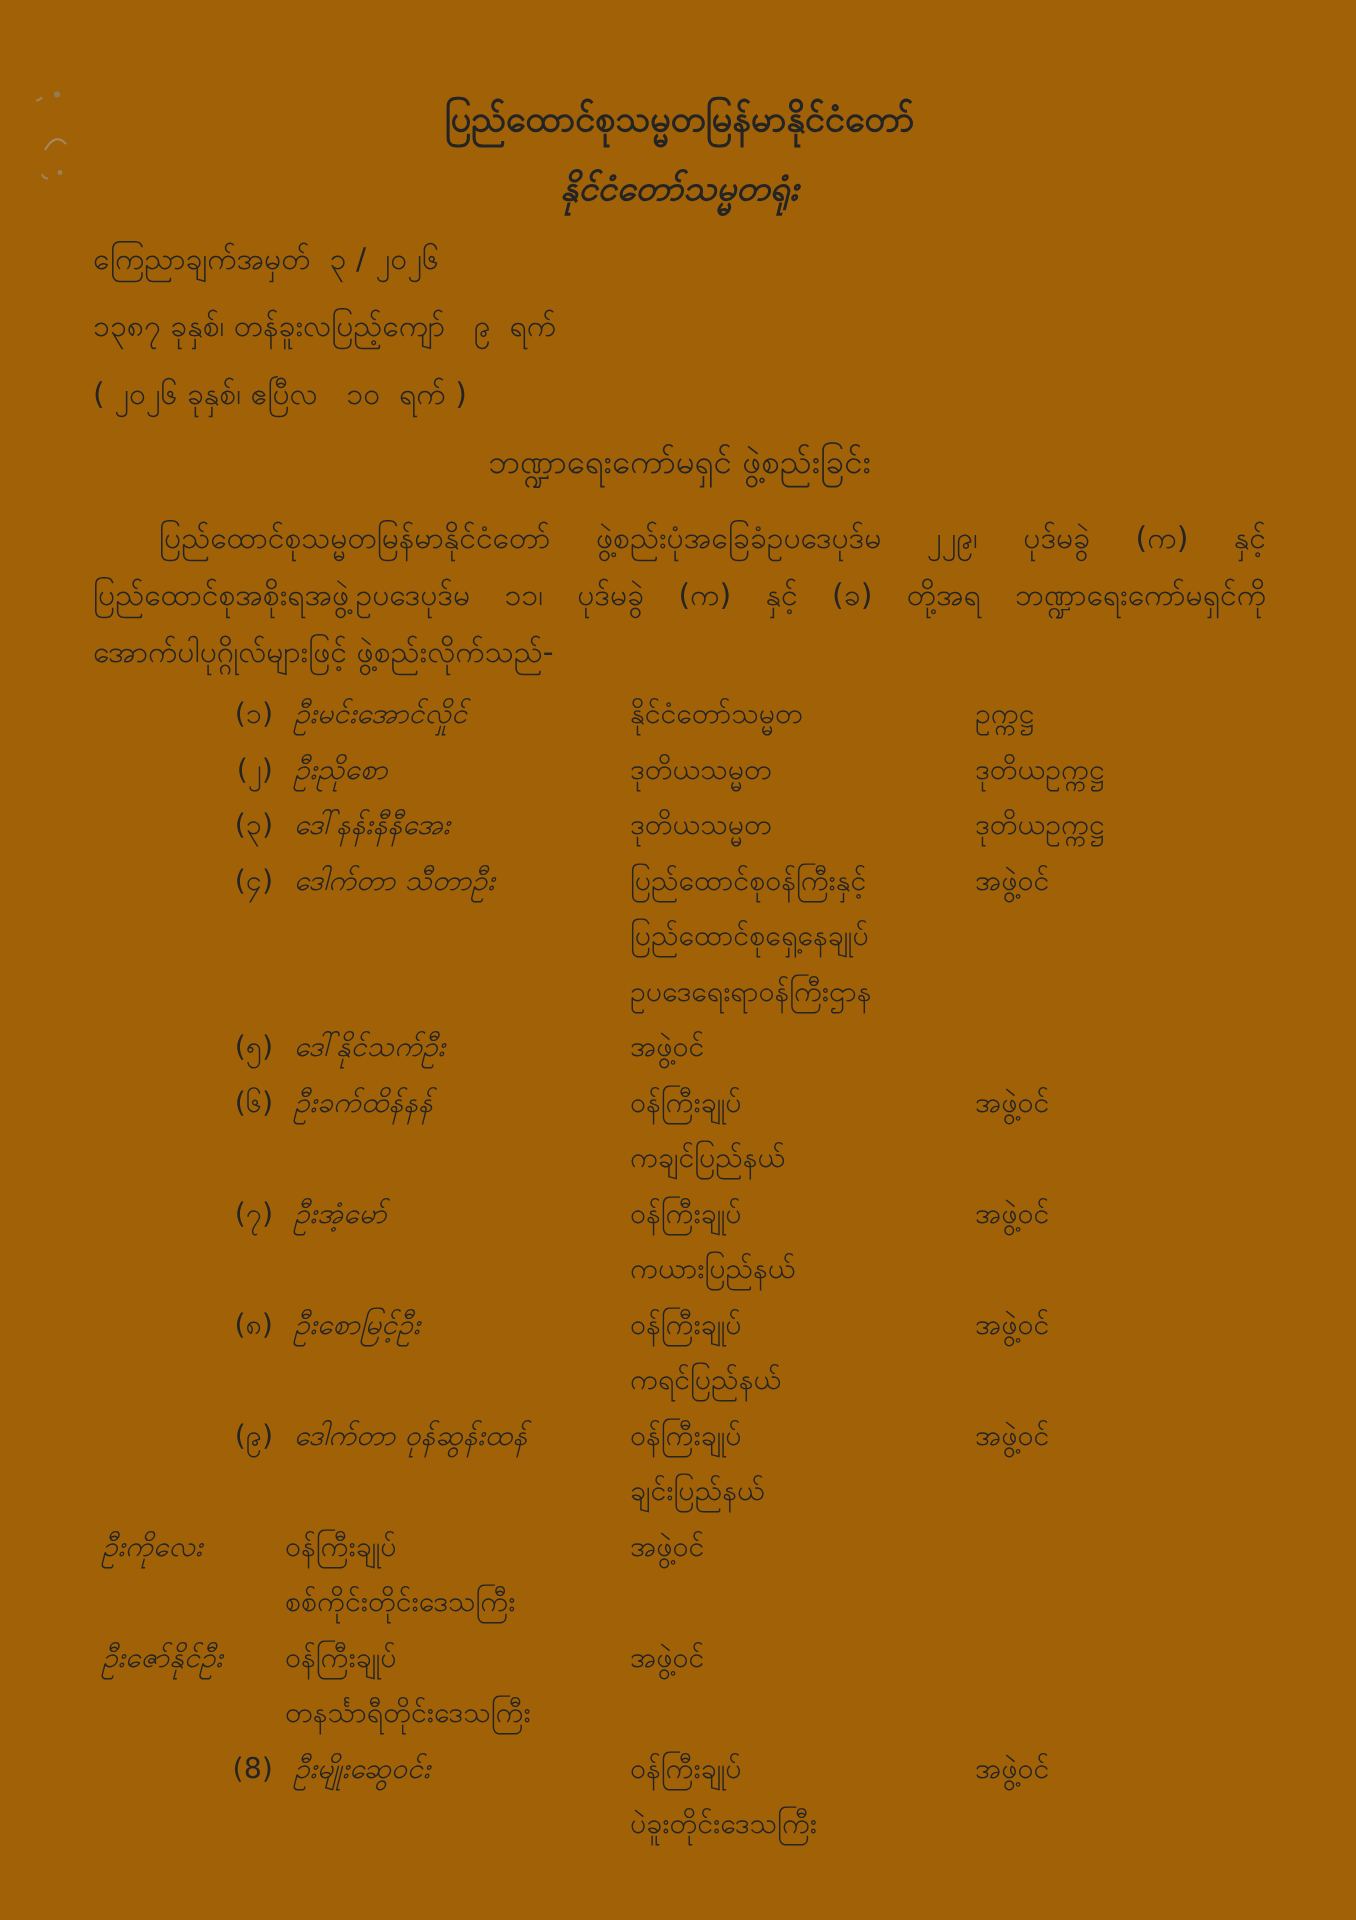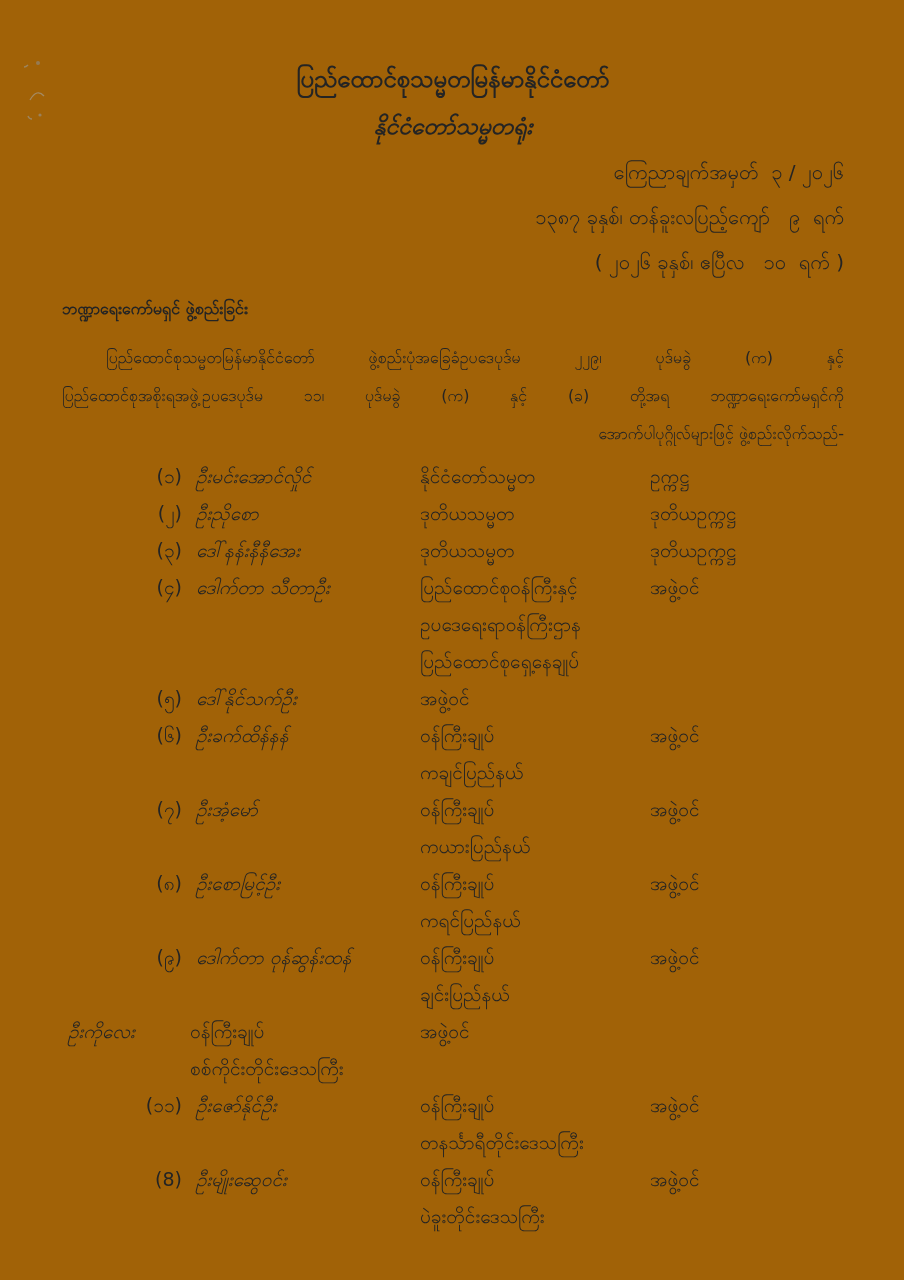--- a/index.html
+++ b/index.html
@@ -9,40 +9,40 @@
     height: 1280px;
     margin: 0 auto;
     background: #fdfdfc;
     color: #242424;
     font-family: "DejaVu Sans", sans-serif;
     overflow: hidden;
   }
   .doc { padding: 56px 60px 0 62px; }
 
   .cline {
-    text-align: right;
+    text-align: left;
     white-space: pre-wrap;
     font-size: 20px;
     line-height: 45px;
   }
   h1.title-main {
     margin: 0; font-size: 24px; font-weight: bold;
     text-align: center; line-height: 47px;
   }
   h2.title-office {
     margin: 0; font-size: 23px; font-weight: bold;
     text-align: center; line-height: 47px; font-style: italic;
   }
   h3.subject {
-    margin: 0; font-size: 16px; font-weight: bold;
-    line-height: 47px;
-  }
-
-  .para { margin: 7px 0 0 0; font-size: 16px; }
-  .pline { display: block; line-height: 38px; text-align: right; }
+    margin: 0; font-size: 22px; font-weight: normal;
+    text-align: center; line-height: 47px;
+  }
+
+  .para { margin: 7px 0 0 0; font-size: 20px; }
+  .pline { display: block; line-height: 38px; }
   .pline.just { text-align: justify; text-align-last: justify; }
   .pline.indent { text-indent: 44px; }
 
   .members { margin-top: 5px; }
   .row {
     display: grid;
     grid-template-columns: 128px 230px 230px 184px;
     align-items: start;
     font-size: 19px;
     line-height: 37px;
@@ -116,22 +116,22 @@
             <div>ဒုတိယသမ္မတ</div>
           </div>
     <div class="c-role">ဒုတိယဥက္ကဋ္ဌ</div>
   </div>
 
   <div class="row">
     <div class="c-no">(၄)</div>
     <div class="c-name">ဒေါက်တာ သီတာဦး</div>
     <div class="c-pos">
             <div>ပြည်ထောင်စုဝန်ကြီးနှင့်</div>
+            <div>ပြည်ထောင်စုရှေ့နေချုပ်</div>
             <div>ဥပဒေရေးရာဝန်ကြီးဌာန</div>
-            <div>ပြည်ထောင်စုရှေ့နေချုပ်</div>
           </div>
     <div class="c-role">အဖွဲ့ဝင်</div>
   </div>
 
   <div class="row">
     <div class="c-no">(၅)</div>
     <div class="c-name">ဒေါ်နိုင်သက်ဦး</div>
     <div class="c-role">အဖွဲ့ဝင်</div>
   </div>
 
@@ -178,21 +178,20 @@
   <div class="row">
     <div class="c-name">ဦးကိုလေး</div>
     <div class="c-pos">
             <div>ဝန်ကြီးချုပ်</div>
             <div>စစ်ကိုင်းတိုင်းဒေသကြီး</div>
           </div>
     <div class="c-role">အဖွဲ့ဝင်</div>
   </div>
 
   <div class="row">
-    <div class="c-no">(၁၁)</div>
     <div class="c-name">ဦးဇော်နိုင်ဦး</div>
     <div class="c-pos">
             <div>ဝန်ကြီးချုပ်</div>
             <div>တနင်္သာရီတိုင်းဒေသကြီး</div>
           </div>
     <div class="c-role">အဖွဲ့ဝင်</div>
   </div>
 
   <div class="row">
     <div class="c-no">(8)</div>

